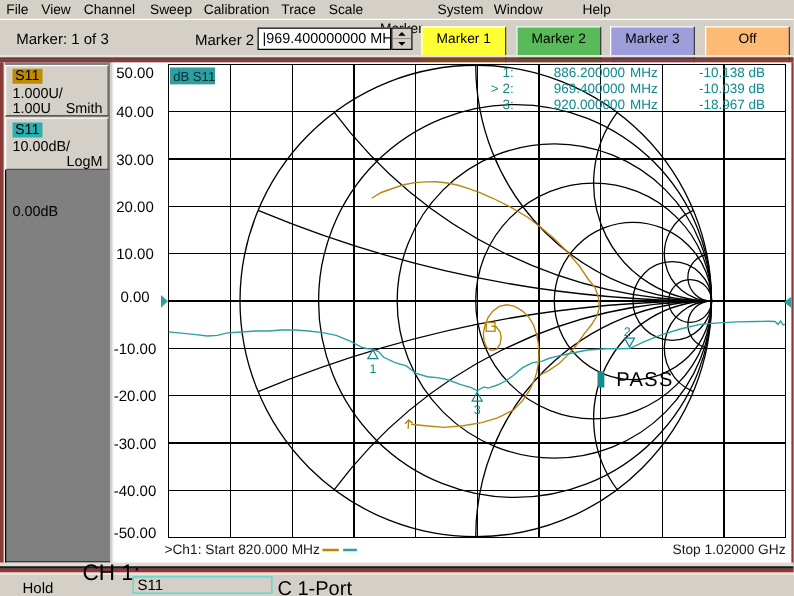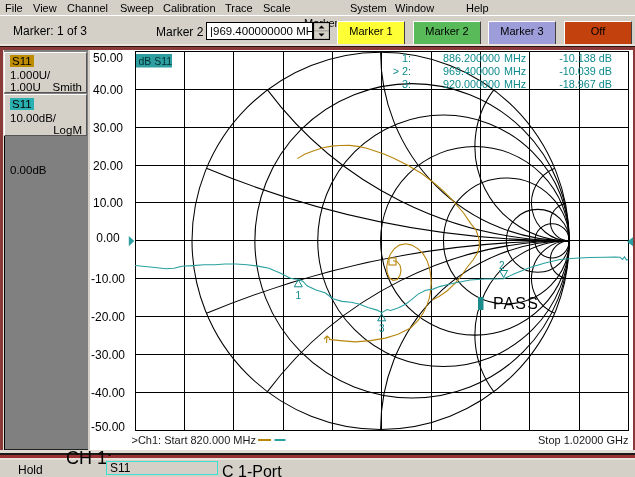--- a/index.html
+++ b/index.html
@@ -33,21 +33,21 @@
   <svg width="15" height="16">
       <rect x="0" y="0" width="15" height="8" fill="#d4d0c8" stroke="#808080" stroke-width="0.5"></rect>
       <rect x="0" y="8" width="15" height="8" fill="#d4d0c8" stroke="#808080" stroke-width="0.5"></rect>
       <polygon points="7.5,2.5 10.5,5.5 4.5,5.5" fill="#000"></polygon>
       <polygon points="7.5,13.5 10.5,10.5 4.5,10.5" fill="#000"></polygon>
     </svg>
 </div>
 <div class="btn" style="left:337px;background:#ffff35;">Marker 1</div>
 <div class="btn" style="left:413px;background:#58ba58;">Marker 2</div>
 <div class="btn" style="left:488px;background:#9d9dda;">Marker 3</div>
-<div class="btn" style="left:564px;background:#c2410c;">Off</div>
+<div class="btn" style="left:564px;background:#fdba74;">Off</div>
 
 <div class="abs" style="left:0;top:44px;width:635px;height:2px;background:#e8e4dc;"></div>
 <div class="abs" style="left:0;top:46px;width:635px;height:1px;background:#2a1010;"></div>
 <div class="abs" style="left:0;top:47px;width:635px;height:3px;background:#8b3a3a;"></div>
 
 <div class="abs" style="left:0;top:50px;width:3px;height:402px;background:#8b3a3a;"></div>
 <div class="abs" style="left:633px;top:50px;width:2px;height:402px;background:#8b3a3a;"></div>
 
 <div class="abs" style="left:3px;top:50px;width:88px;height:400px;background:#808080;border-bottom:1px solid #222;box-sizing:border-box;"></div>
 <div class="abs" style="left:3px;top:50px;width:1px;height:402px;background:#e8e4dc;"></div>

